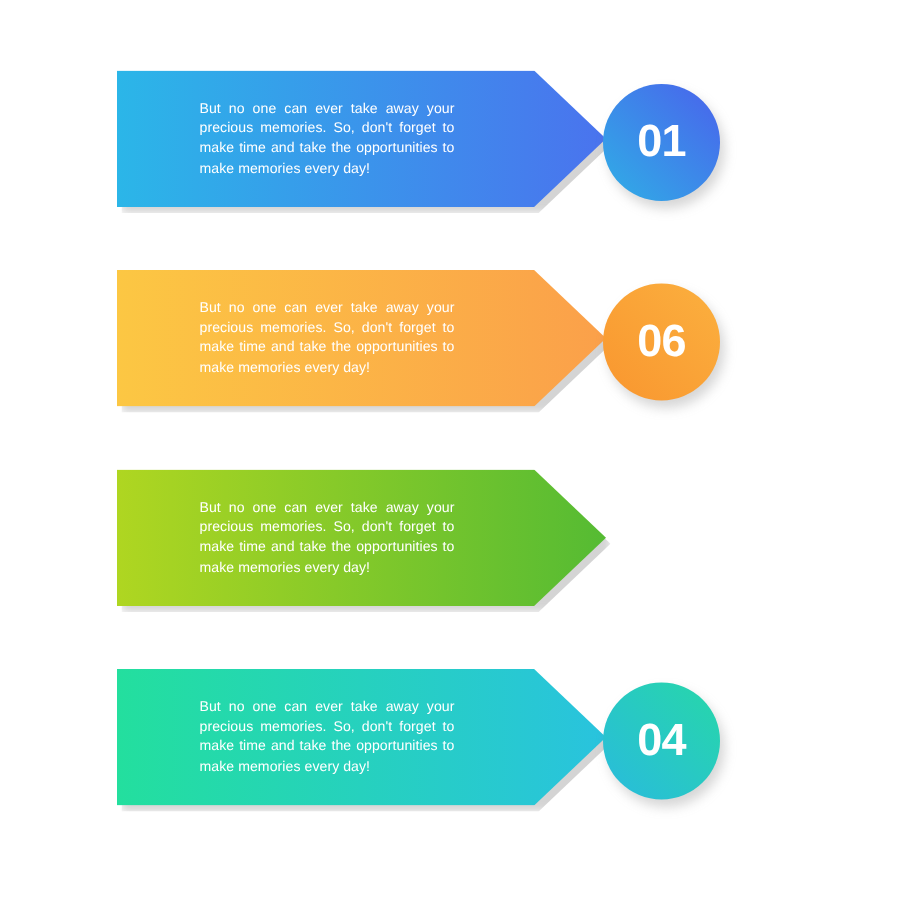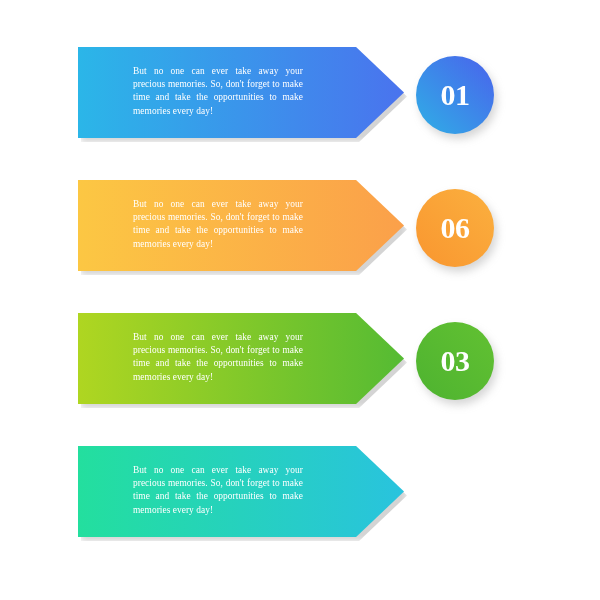--- a/index.html
+++ b/index.html
@@ -12,21 +12,20 @@
     height: 600px;
     background: #ffffff;
     font-family: "Liberation Sans", sans-serif;
     overflow: hidden;
   }
 
   #infographic {
     position: relative;
     width: 600px;
     height: 511px;
-    font-family: Liberation Serif, serif;
   }
 
   .step-row {
     position: absolute;
     left: 0;
     width: 600px;
     height: 100px;
   }
 
   
@@ -69,21 +68,21 @@
     font-size: 9.4px;
     line-height: 13.2px;
     text-align: justify;
     text-align-last: left;
     letter-spacing: 0.05px;
   }
 
   
   .badge-wrap {
     position: absolute;
-    left: 416px;
+    left: 402px;
     top: 9px;
     width: 78px;
     height: 78px;
   }
 
   .badge-shadow {
     position: absolute;
     left: 3px;
     top: 5px;
     width: 78px;
@@ -145,29 +144,29 @@
       </div>
     </div>
   </div>
 
   <div class="step-row" style="top:313px;">
     <div class="banner-wrap">
       <div class="banner-shadow"></div>
       <div class="banner" id="banner-2" style="background: linear-gradient(to right, rgb(175, 214, 33) 0%, rgb(85, 187, 51) 100%);"></div>
       <div class="banner-text" style="color: rgb(255, 255, 255);">But no one can ever take away your precious memories. So, don't forget to make time and take the opportunities to make memories every day!</div>
     </div>
-    <div class="badge-wrap">
-      <div class="badge-shadow"></div>
-      <div class="badge" id="badge-2" style="background: linear-gradient(to left bottom, rgb(98, 193, 50) 0%, rgb(78, 179, 48) 100%);">
-        <span class="badge-number" style="color: rgb(255, 255, 255);">03</span>
-      </div>
-    </div>
   </div>
 
   <div class="step-row" style="top:446px;">
     <div class="banner-wrap">
       <div class="banner-shadow"></div>
       <div class="banner" id="banner-3" style="background: linear-gradient(to right, rgb(35, 223, 158) 0%, rgb(41, 195, 222) 100%);"></div>
       <div class="banner-text" style="color: rgb(255, 255, 255);">But no one can ever take away your precious memories. So, don't forget to make time and take the opportunities to make memories every day!</div>
     </div>
+    <div class="badge-wrap">
+      <div class="badge-shadow"></div>
+      <div class="badge" id="badge-3" style="background: linear-gradient(to left bottom, rgb(39, 215, 169) 0%, rgb(41, 187, 221) 100%);">
+        <span class="badge-number" style="color: rgb(255, 255, 255);">04</span>
+      </div>
+    </div>
   </div>
 
 </div>
 
 </body></html>

